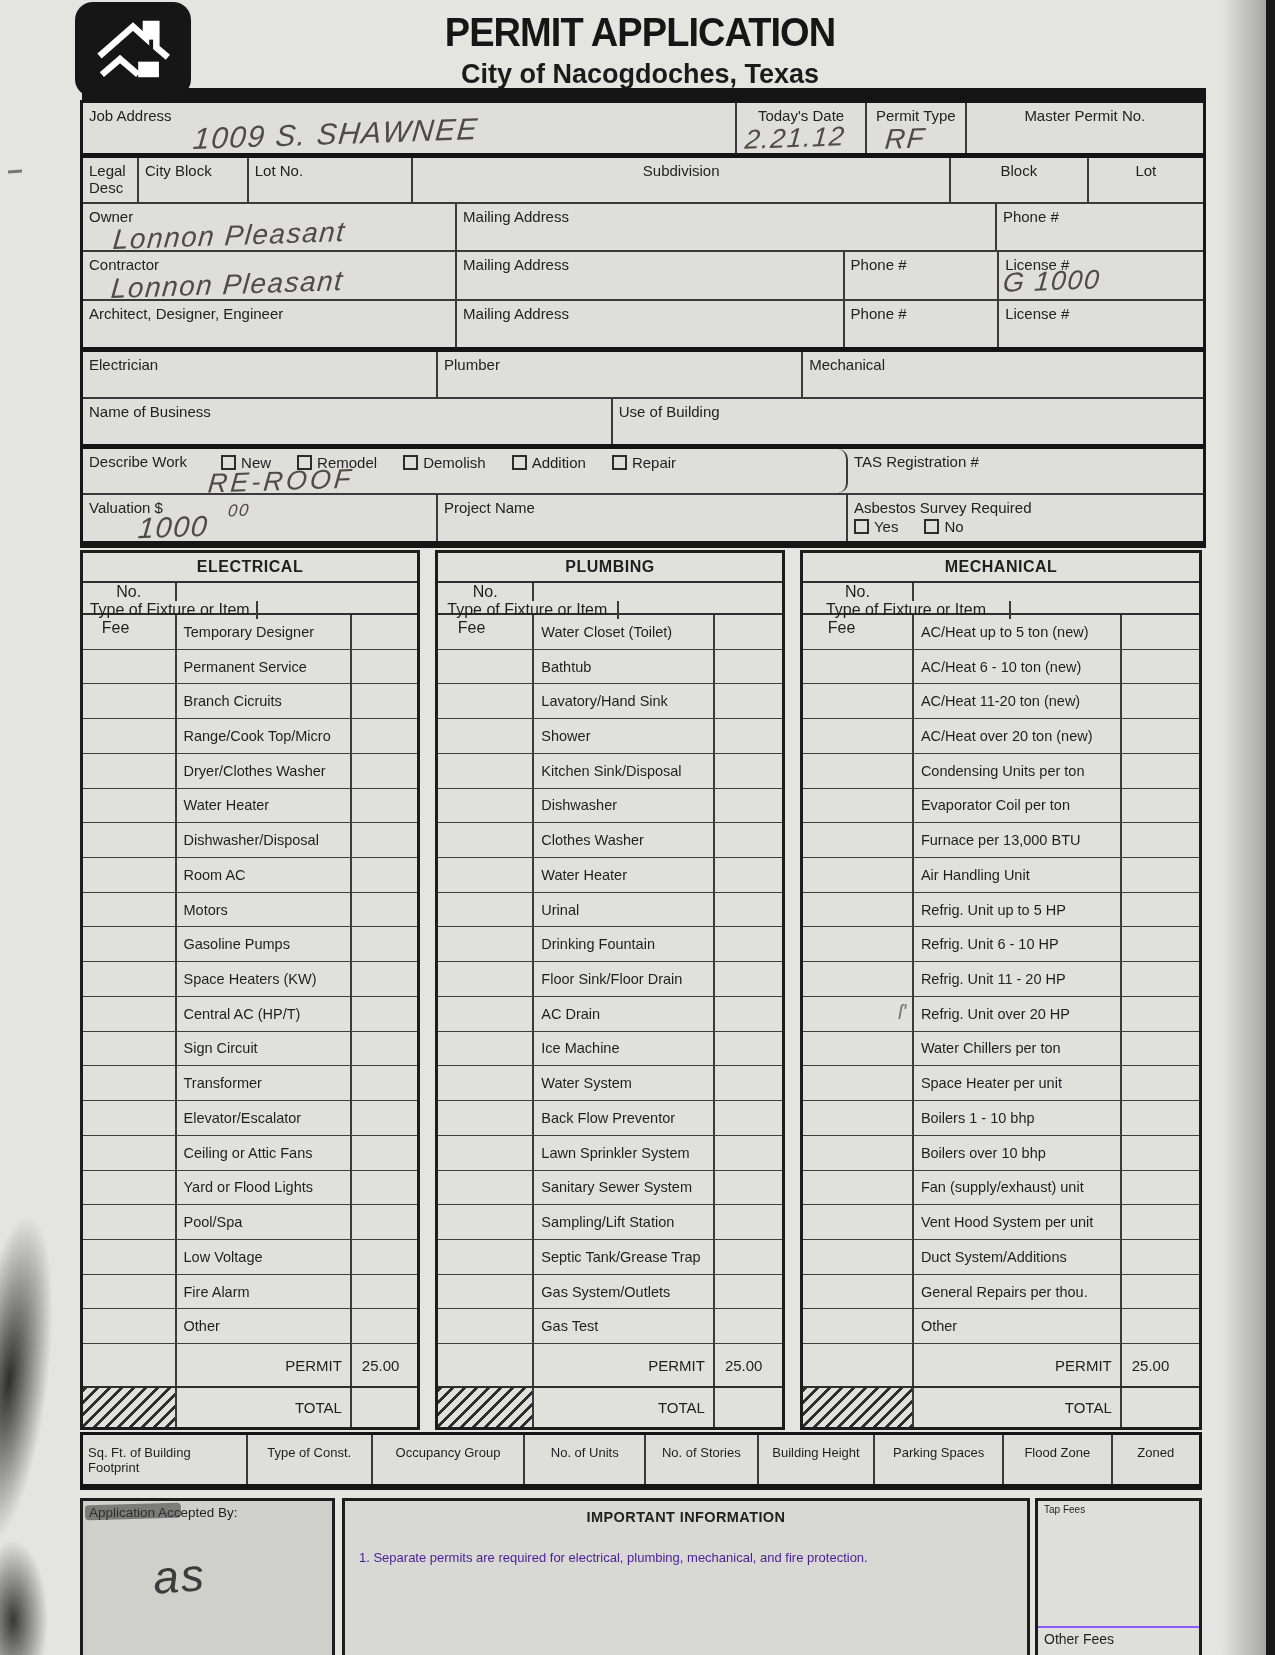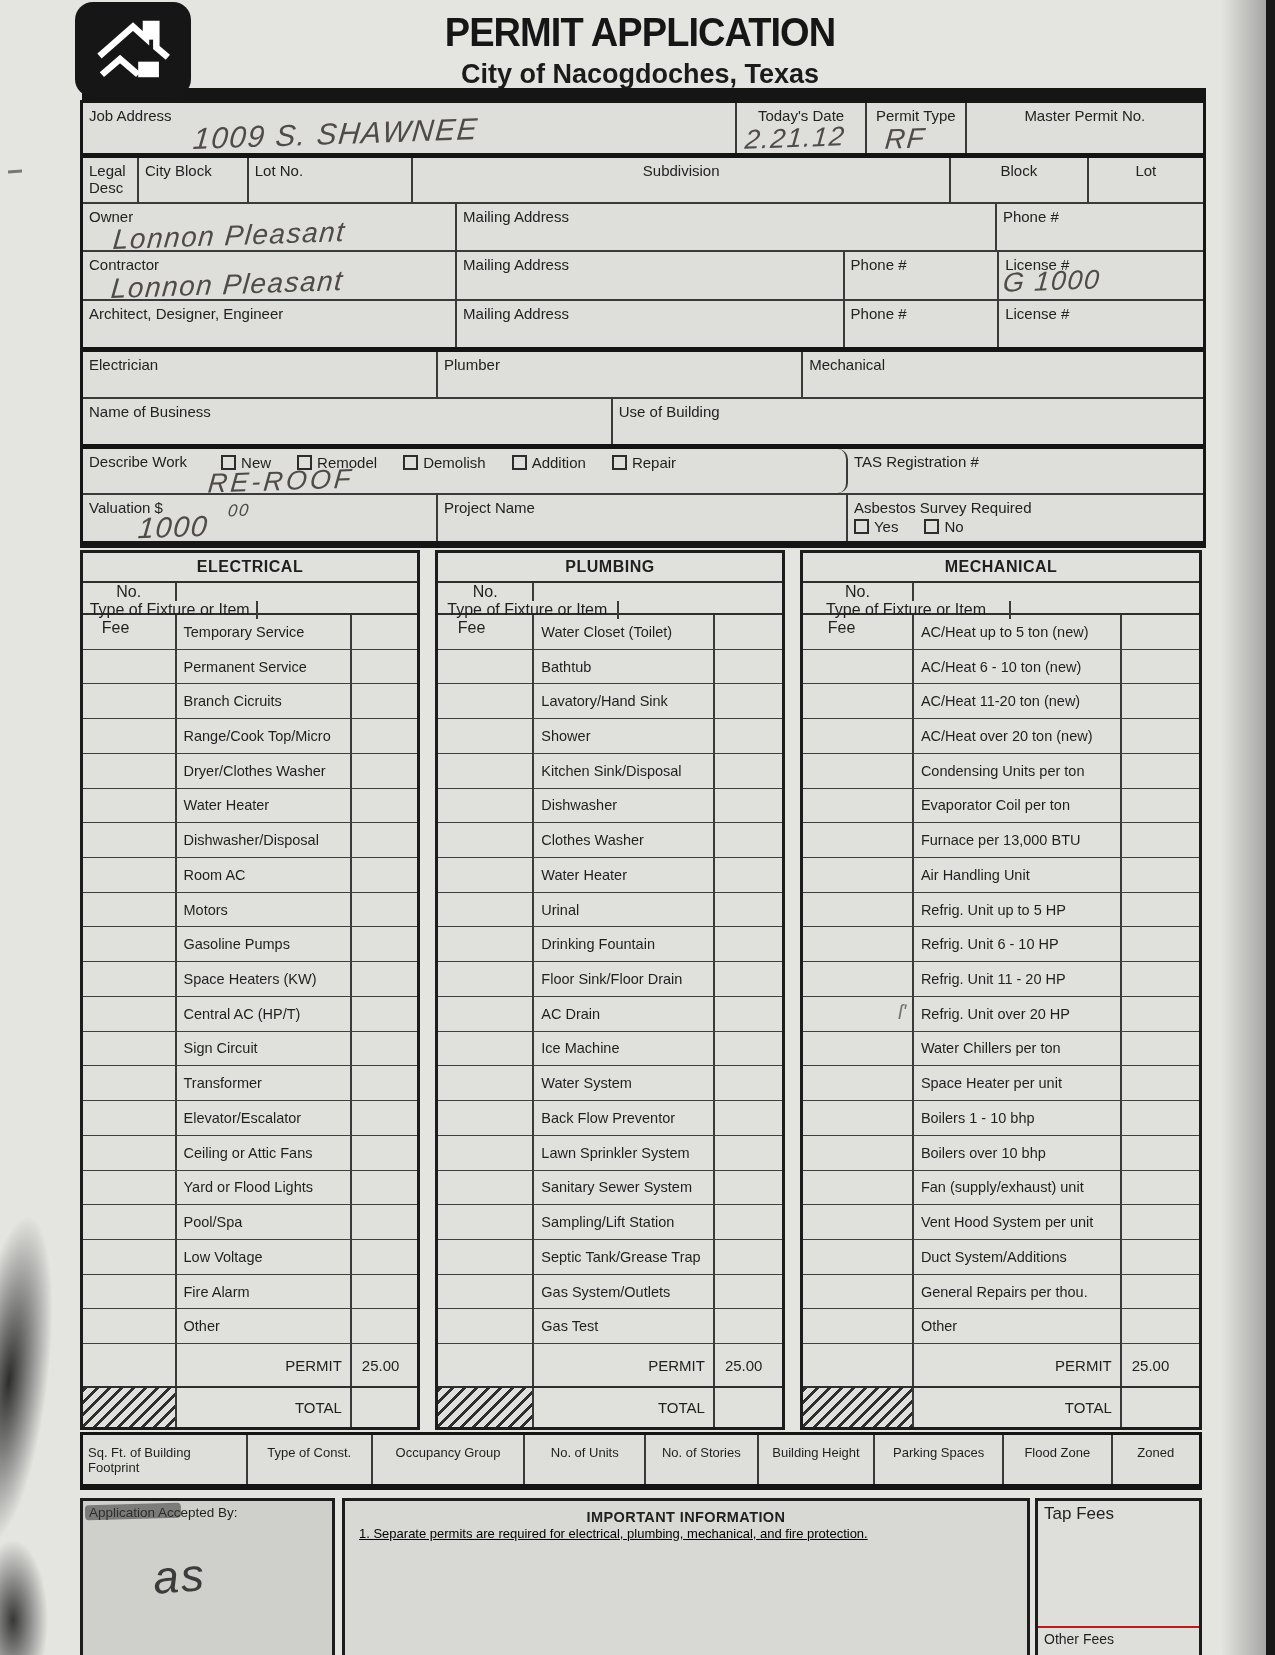--- a/index.html
+++ b/index.html
@@ -70,24 +70,24 @@
   .footer{position:absolute;left:80px;top:1498px;width:1122px;height:200px;display:flex;}
   .fo-left{width:255px;background:#cfcfcb;border:3px solid #1d1d1d;box-sizing:border-box;position:relative;
     padding:4px 6px;font-size:13.5px;}
   .fo-smudge{position:absolute;left:2px;top:3px;width:96px;height:15px;background:rgba(55,55,55,.55);
     border-radius:4px;transform:rotate(-1.5deg);}
   .fo-sig{position:absolute;left:70px;top:48px;font-size:46px;font-style:italic;color:#3c3c3c;
     transform:rotate(-4deg);letter-spacing:2px;}
   .fo-center{width:688px;margin-left:7px;background:#d8d8d4;border:3px solid #1d1d1d;box-sizing:border-box;
     padding:6px 14px;}
   .fo-center .imp-title{text-align:center;font-size:14.5px;font-weight:bold;letter-spacing:.4px;margin-top:2px;}
-  .fo-center .imp-body{font-size:13px;line-height:17px;color:#000000;text-decoration:underline;}
+  .fo-center .imp-body{font-size:13px;margin-top:24px;line-height:17px;color:#4c1d95;}
   .fo-right{width:167px;margin-left:5px;background:#dededb;border:3px solid #1d1d1d;box-sizing:border-box;
     display:flex;flex-direction:column;}
-  .fo-right .tap{height:127px;border-bottom:2px solid #b91c1c;padding:3px 6px;font-size:17px;box-sizing:border-box;}
+  .fo-right .tap{height:127px;border-bottom:2px solid #8b5cf6;padding:3px 6px;font-size:10px;box-sizing:border-box;}
   .fo-right .oth{flex:1;padding:3px 6px;font-size:14px;}
 </style>
 </head>
 <body>
 
 <div class="scan-right-shade"></div>
 <div class="scan-right-strip"></div>
 <div class="scan-blob1"></div>
 <div class="scan-blob2"></div>
 <div class="scan-dash"></div>
@@ -276,21 +276,21 @@
   <div class="ftable" style="flex:0 0 340px;">
     <div class="t-title">ELECTRICAL</div>
     <div class="t-head">
         <div class="hc w-no">No.</div>
         <div class="hc w-type">Type of Fixture or Item</div>
         <div class="hc w-fee" style="border-right: none;">Fee</div>
       </div>
       <div class="t-rows">
         <div class="t-row">
           <div class="t-cell no w-no"></div>
-          <div class="t-cell type w-type">Temporary Service</div>
+          <div class="t-cell type w-type">Temporary Designer</div>
           <div class="t-cell fee w-fee"></div>
         </div>
         <div class="t-row">
           <div class="t-cell no w-no"></div>
           <div class="t-cell type w-type">Permanent Service</div>
           <div class="t-cell fee w-fee"></div>
         </div>
         <div class="t-row">
           <div class="t-cell no w-no"></div>
           <div class="t-cell type w-type">Branch Cicruits</div>

